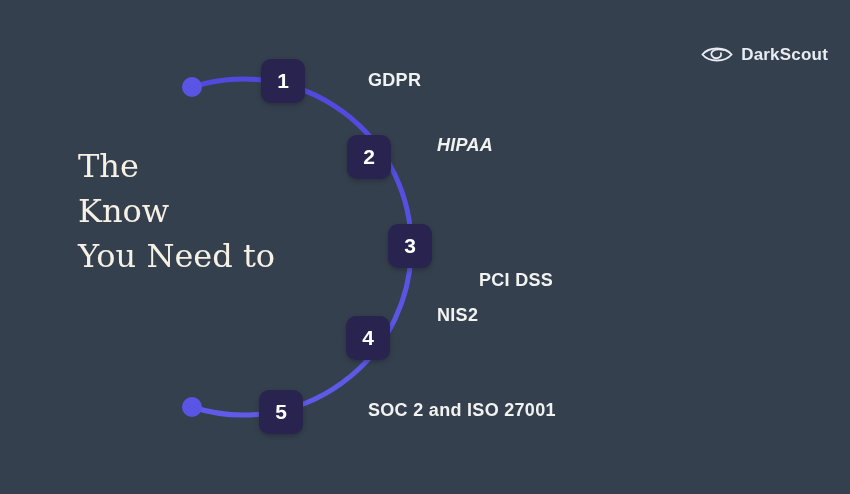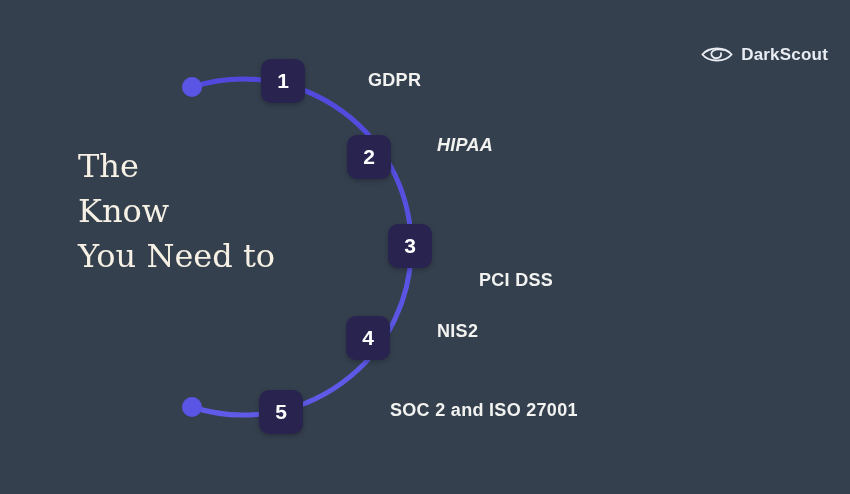--- a/index.html
+++ b/index.html
@@ -117,16 +117,16 @@
 
   <div class="badge" style="left:261px; top:59px;">1</div>
   <div class="badge" style="left:347px; top:135px;">2</div>
   <div class="badge" style="left:388px; top:224px;">3</div>
   <div class="badge" style="left:346px; top:316px;">4</div>
   <div class="badge" style="left:259px; top:390px;">5</div>
 
   <div class="step-label" style="left:368px; top:68px;">GDPR</div>
   <div class="step-label" style="left:437px; top:133px;font-style:italic;">HIPAA</div>
   <div class="step-label" style="left:479px; top:227px;margin-top:41px;">PCI DSS</div>
-  <div class="step-label" style="left:437px; top:319px;">NIS2</div>
-  <div class="step-label" style="left:368px; top:398px;margin-left:22px;">SOC 2 and ISO 27001</div>
+  <div class="step-label" style="left:437px; top:303px;">NIS2</div>
+  <div class="step-label" style="left:368px; top:398px;">SOC 2 and ISO 27001</div>
 
 </div>
 
 </body></html>

